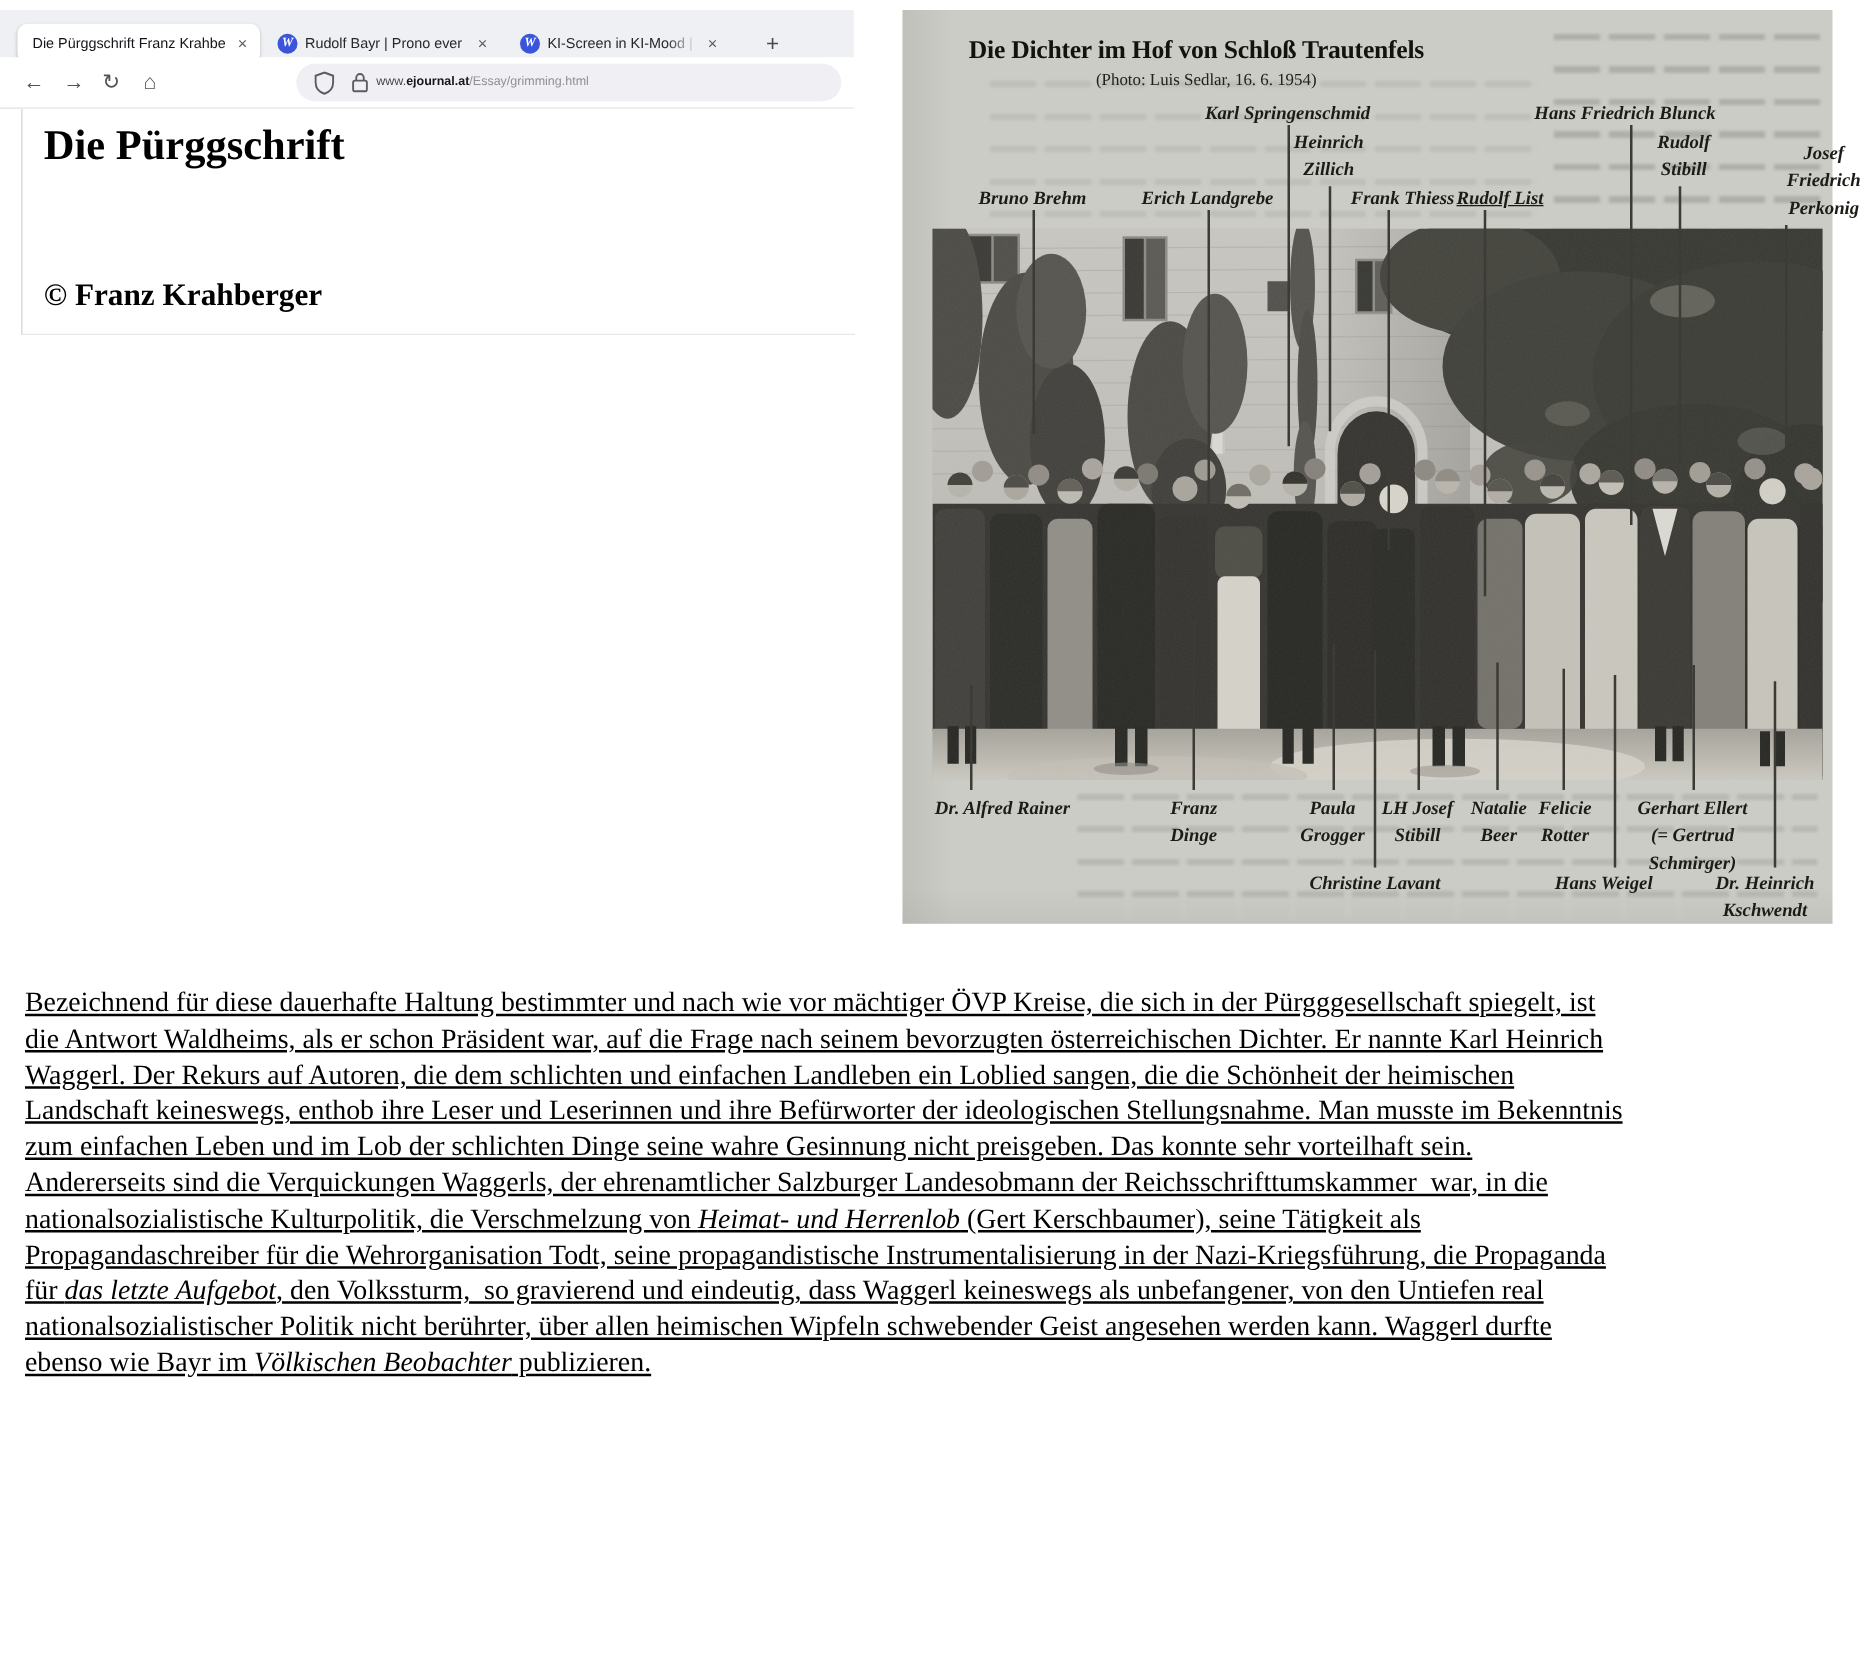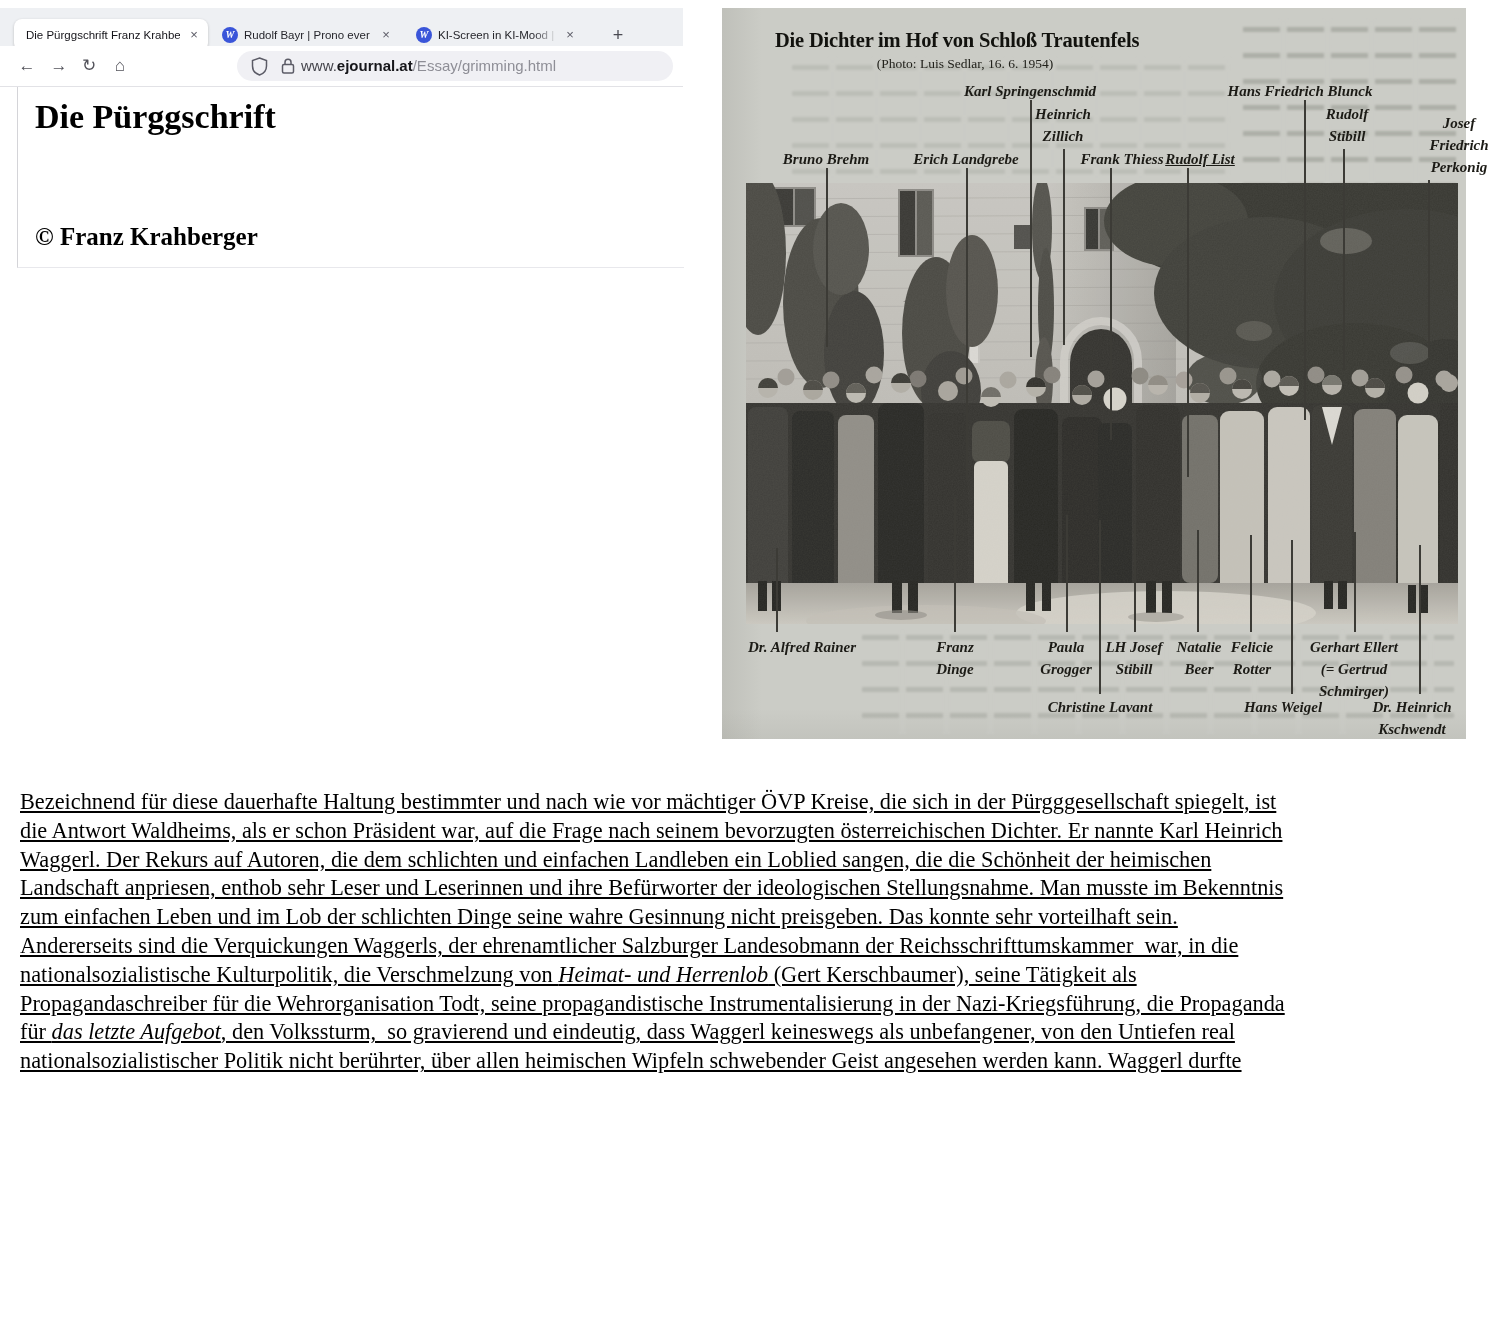--- a/index.html
+++ b/index.html
@@ -26,21 +26,21 @@
           color:#fff;font:italic bold 10px/16px "Liberation Serif",serif;text-align:center;}
   .newtab{position:absolute;left:604px;top:13px;width:28px;height:28px;text-align:center;
           line-height:28px;font-size:18px;color:#4a4a52;}
   .toolbar{position:absolute;left:0;top:46px;width:683px;height:40px;background:#fff;
            border-bottom:1px solid #e2e2e6;}
   .navbtn{position:absolute;top:0;width:26px;height:40px;line-height:40px;text-align:center;
           font-size:17px;color:#52525a;}
   .urlbar{position:absolute;left:237px;top:5px;width:436px;height:30px;border-radius:15px;
           background:#f0f0f4;}
   .urlbar svg{position:absolute;top:6px;}
-  .url-text{position:absolute;left:64px;top:0;line-height:30px;font-size:15px;white-space:nowrap;text-align:right;}
+  .url-text{position:absolute;left:64px;top:0;line-height:30px;font-size:10px;white-space:nowrap;text-align:right;}
   .url-www{color:#45454c;} .url-domain{color:#16161a;font-weight:bold;} .url-path{color:#8e8e96;}
 
   .content-box{position:absolute;left:17px;top:87px;width:666px;height:180px;background:#fff;
                border-left:1px solid #d4d4d8;border-bottom:1px solid #e8e8ec;}
   .page-title{position:absolute;left:17px;top:11px;font:bold 34px/1.1 "Liberation Serif",serif;color:#000;}
   .page-copy{position:absolute;left:17px;top:136px;font:bold 25px/1.1 "Liberation Serif",serif;color:#000;}
 
   
   .scan{position:absolute;left:722px;top:8px;width:744px;height:731px;background:#cbccc6;}
   .scan::after{content:"";position:absolute;inset:0;
@@ -307,27 +307,28 @@
 
       <rect x="0" y="0" width="712" height="441" filter="url(#grainF)"></rect>
       <rect x="0" y="0" width="712" height="441" fill="#c8c6be" opacity=".05"></rect>
     </svg>
   </div>
 
   <div class="para">
       <div class="pline"><span>Bezeichnend für diese dauerhafte Haltung bestimmter und nach wie vor mächtiger ÖVP Kreise, die sich in der Pürgggesellschaft spiegelt, ist</span></div>
       <div class="pline"><span>die Antwort Waldheims, als er schon Präsident war, auf die Frage nach seinem bevorzugten österreichischen Dichter. Er nannte Karl Heinrich</span></div>
       <div class="pline"><span>Waggerl. Der Rekurs auf Autoren, die dem schlichten und einfachen Landleben ein Loblied sangen, die die Schönheit der heimischen</span></div>
-      <div class="pline"><span>Landschaft anpriesen, enthob sehr Leser und Leserinnen und ihre Befürworter der ideologischen Stellungsnahme. Man musste im Bekenntnis</span></div>
+      <div class="pline"><span>Landschaft keineswegs, enthob ihre Leser und Leserinnen und ihre Befürworter der ideologischen Stellungsnahme. Man musste im Bekenntnis</span></div>
       <div class="pline"><span>zum einfachen Leben und im Lob der schlichten Dinge seine wahre Gesinnung nicht preisgeben. Das konnte sehr vorteilhaft sein.</span></div>
       <div class="pline"><span>Andererseits sind die Verquickungen Waggerls, der ehrenamtlicher Salzburger Landesobmann der Reichsschrifttumskammer  war, in die</span></div>
       <div class="pline"><span>nationalsozialistische Kulturpolitik, die Verschmelzung von </span><em>Heimat- und Herrenlob</em><span> (Gert Kerschbaumer), seine Tätigkeit als</span></div>
       <div class="pline"><span>Propagandaschreiber für die Wehrorganisation Todt, seine propagandistische Instrumentalisierung in der Nazi-Kriegsführung, die Propaganda</span></div>
       <div class="pline"><span>für </span><em>das letzte Aufgebot</em><span>, den Volkssturm,  so gravierend und eindeutig, dass Waggerl keineswegs als unbefangener, von den Untiefen real</span></div>
       <div class="pline"><span>nationalsozialistischer Politik nicht berührter, über allen heimischen Wipfeln schwebender Geist angesehen werden kann. Waggerl durfte</span></div>
+      <div class="pline"><span>ebenso wie Bayr im </span><em>Völkischen Beobachter</em><span> publizieren.</span></div>
     </div>
 
 <div class="annot" style="left: 826px; top: 148px;">
       <div>Bruno Brehm</div>
     </div>
     <div class="annot-line" style="left: 826px; top: 168px; height: 179px;"></div>
     <div class="annot" style="left: 966px; top: 148px;">
       <div>Erich Landgrebe</div>
     </div>
     <div class="annot-line" style="left: 966px; top: 168px; height: 312px;"></div>

